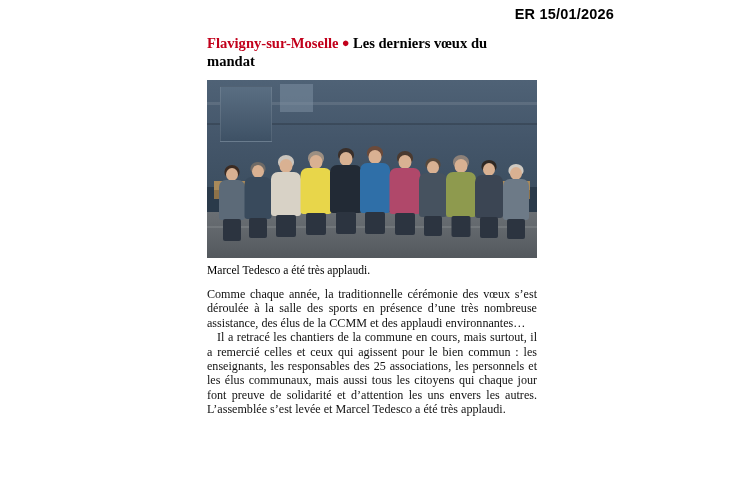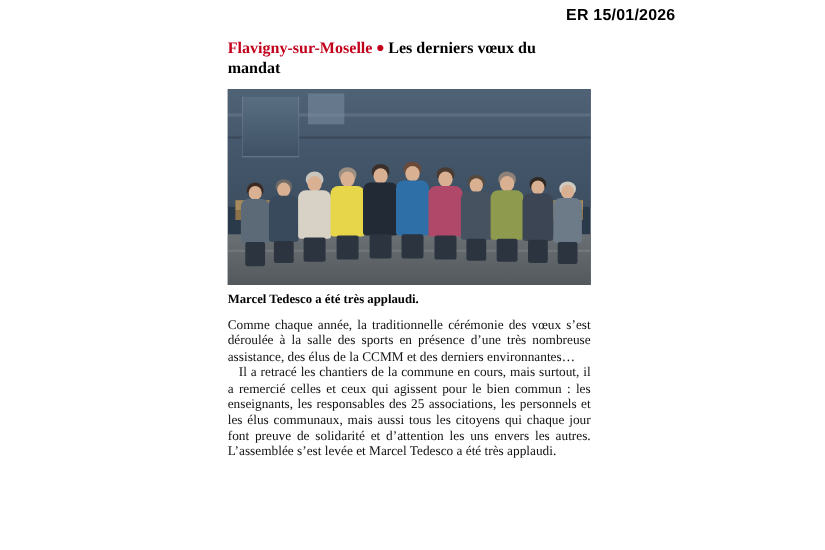--- a/index.html
+++ b/index.html
@@ -152,21 +152,21 @@
   .person .legs {
     position: absolute;
     left: 50%;
     transform: translateX(-50%);
     background: #2c3440;
     border-radius: 2px;
   }
   .caption {
     margin-top: 6px;
     font-family: "Liberation Serif", serif;
-    font-weight: bold;
+    font-weight: normal;
     font-size: 11.6px;
     color: #000000;
   }
   .body-text {
     margin-top: 10px;
     font-family: "Liberation Serif", serif;
     font-size: 12.1px;
     line-height: 14.4px;
     color: #111111;
     text-align: justify;
@@ -271,18 +271,18 @@
             <div class="body" style="top:15px;width:26px;height:41px;background:#6d7a87;"></div>
             <div class="legs" style="top:55px;width:18px;height:20px;"></div>
           </div>
         </div>
       </div>
     </div>
 
     <div class="caption">Marcel Tedesco a été très applaudi.</div>
 
     <div class="body-text">
-      <p class="first">Comme chaque année, la traditionnelle cérémonie des vœux s’est déroulée à la salle des sports en présence d’une très nombreuse assistance, des élus de la CCMM et des derniers environnantes…</p>
+      <p class="first">Comme chaque année, la traditionnelle cérémonie des vœux s’est déroulée à la salle des sports en présence d’une très nombreuse assistance, des élus de la CCMM et des applaudi environnantes…</p>
       <p>Il a retracé les chantiers de la commune en cours, mais surtout, il a remercié celles et ceux qui agissent pour le bien commun : les enseignants, les responsables des 25 associations, les personnels et les élus communaux, mais aussi tous les citoyens qui chaque jour font preuve de solidarité et d’attention les uns envers les autres. L’assemblée s’est levée et Marcel Tedesco a été très applaudi.</p>
     </div>
 
   </div>
 </div>
 
 </body></html>

